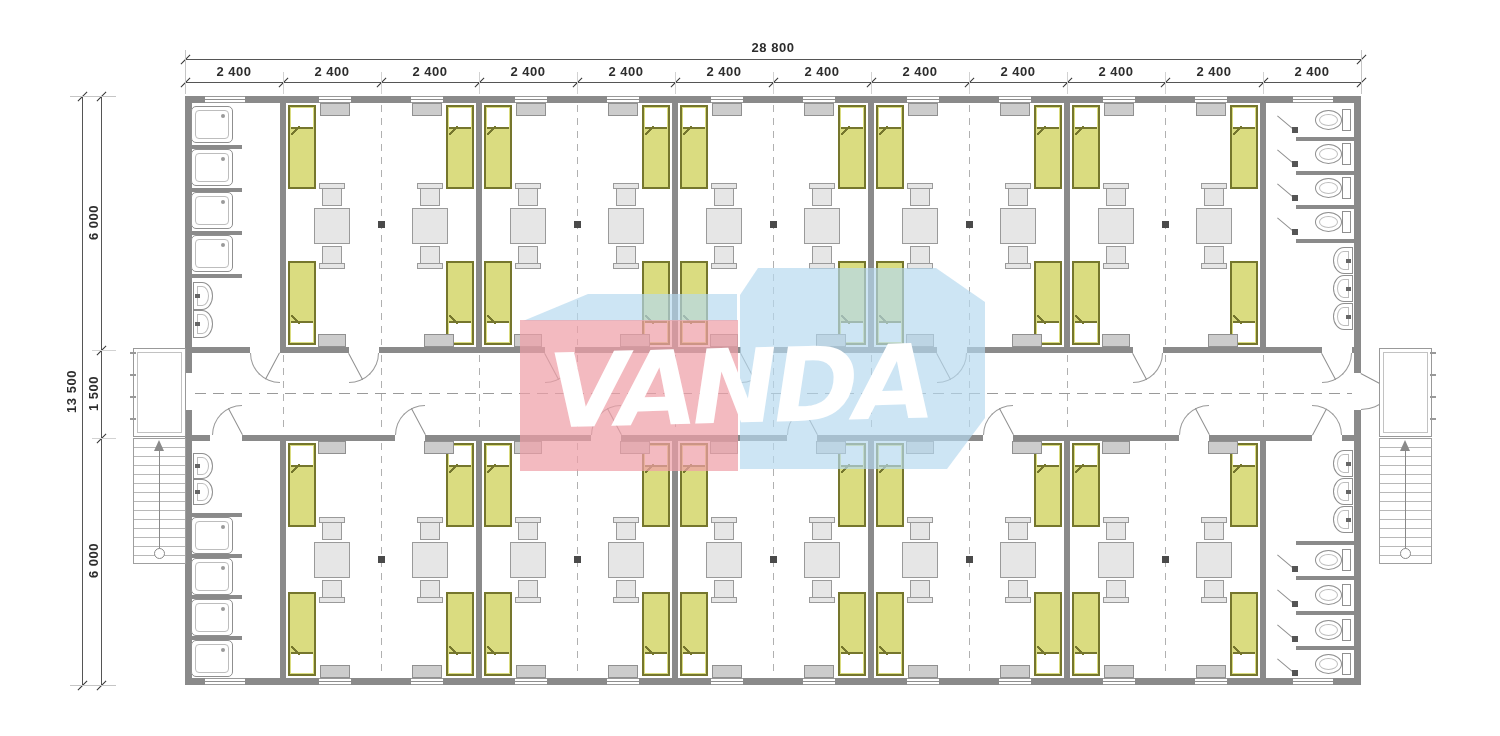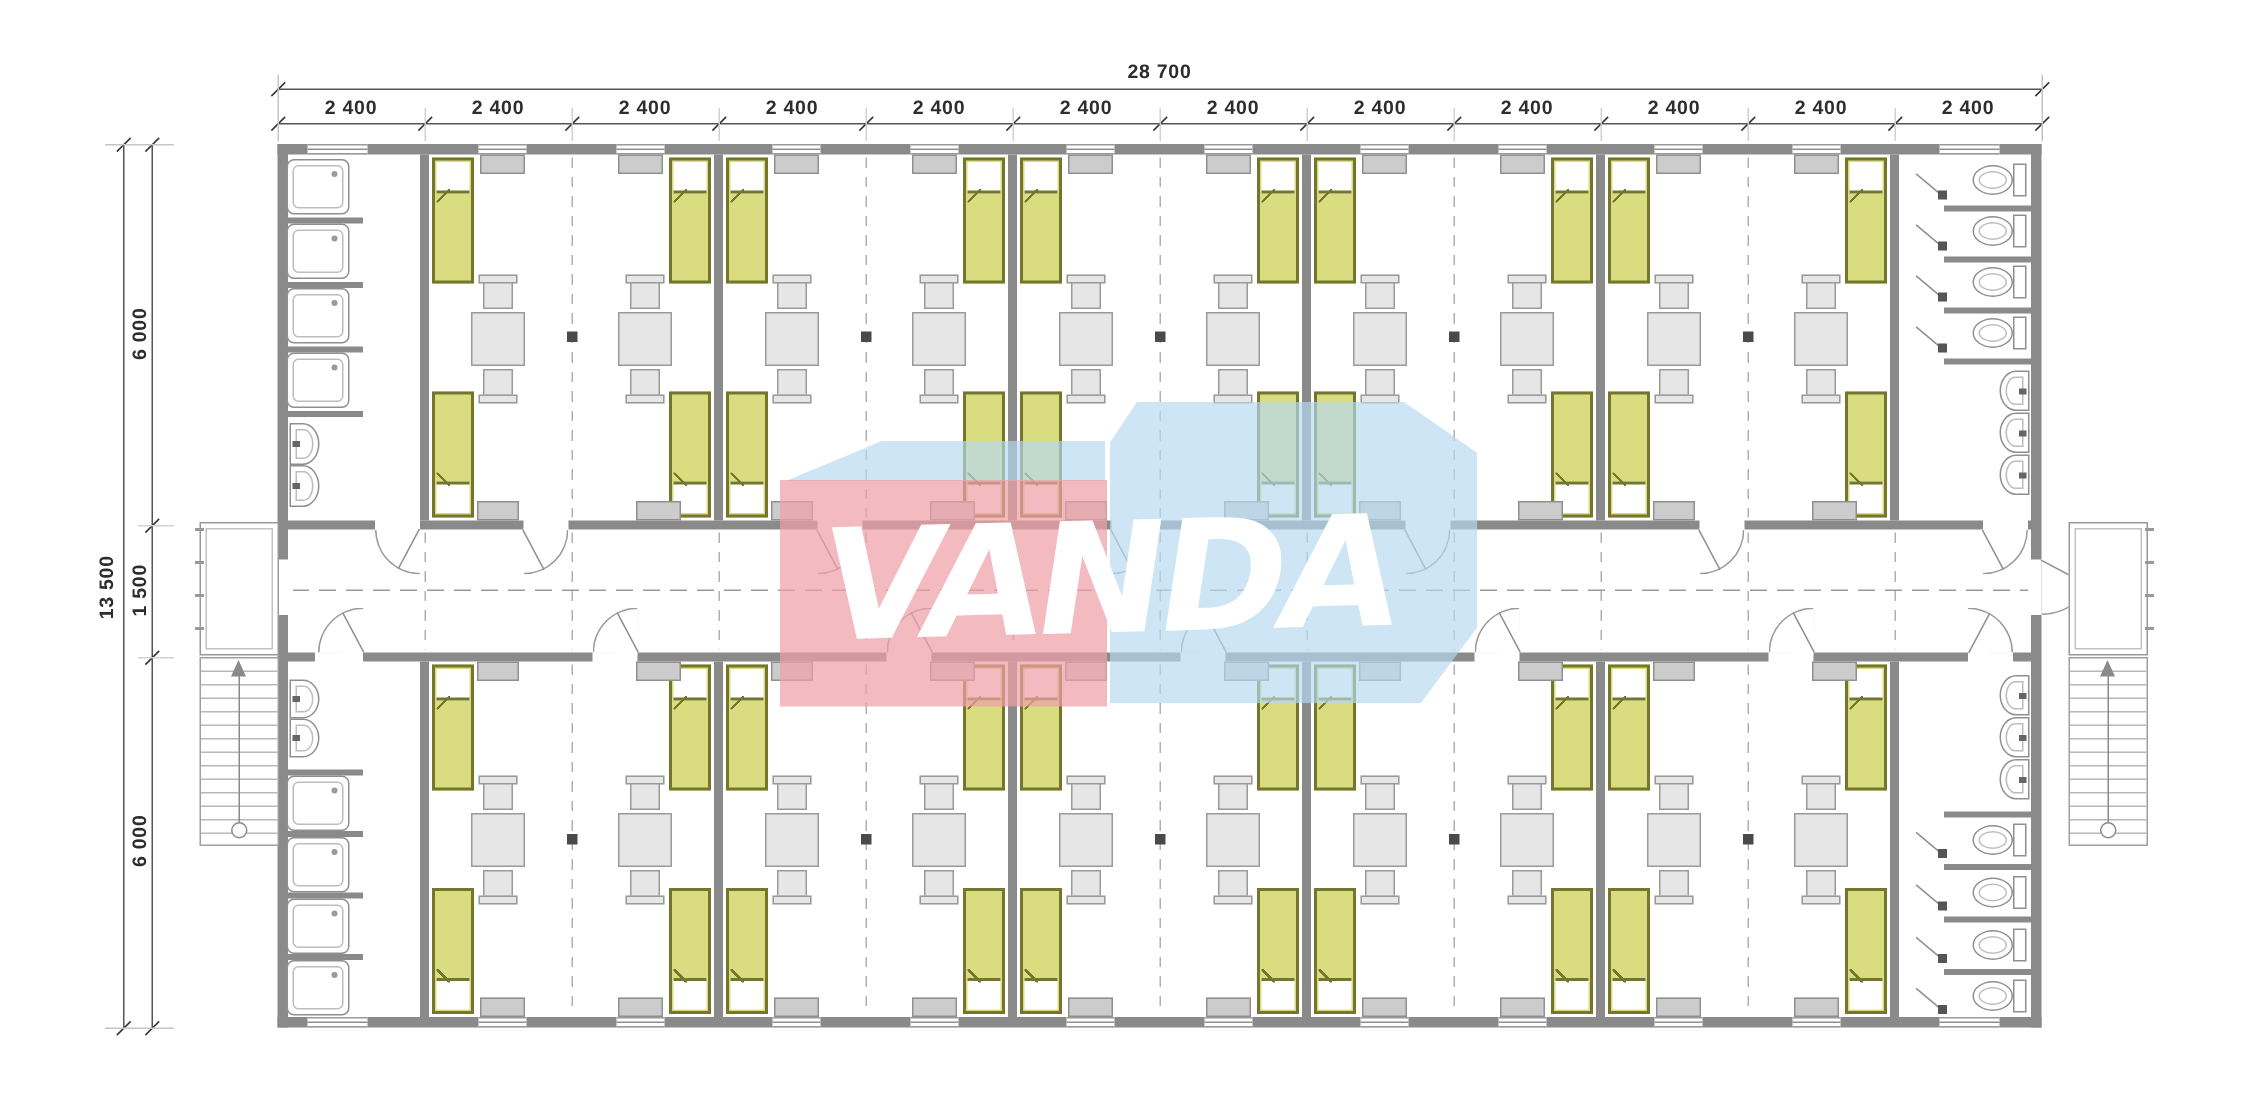--- a/index.html
+++ b/index.html
@@ -703,18 +703,18 @@
       <div class="abs" style="left: 92px; top: 350px; width: 24px; height: 1px; background: rgb(210, 210, 210);"></div>
       <div class="abs" style="left: 92px; top: 438px; width: 24px; height: 1px; background: rgb(210, 210, 210);"></div>
       <div class="dim-label dim-label-v" style="left: 62px; top: 215px; width: 62px;">6 000</div>
       <div class="dim-label dim-label-v" style="left: 62px; top: 386px; width: 62px;">1 500</div>
       <div class="dim-label dim-label-v" style="left: 62px; top: 553px; width: 62px;">6 000</div>
       <div class="abs" style="left: 523px; top: 294px; width: 214px; height: 27px; background: rgb(181, 217, 239); opacity: 0.68; z-index: 50; clip-path: polygon(0px 27px, 65px 0px, 214px 0px, 214px 27px);"></div>
       <div class="abs" style="left: 740px; top: 268px; width: 245px; height: 201px; background: rgb(181, 217, 239); opacity: 0.68; z-index: 50; clip-path: polygon(0px 27px, 18px 0px, 196px 0px, 245px 34px, 245px 150px, 207px 201px, 0px 201px);"></div>
       <div class="abs" style="left: 520px; top: 320px; width: 218px; height: 151px; background: rgb(239, 159, 167); opacity: 0.72; z-index: 51;"></div>
     </div>
 
-  <div class="dim-label" style="left:713px;top:40px;width:120px;">28 700</div>
+  <div class="dim-label" style="left:713px;top:40px;width:120px;">28 800</div>
 
   <div class="dim-label dim-label-v" style="left:40px;top:384px;width:62px;">13 500</div>
 
   <div id="watermark-text">VANDA</div>
 </div>
 
 </body></html>

